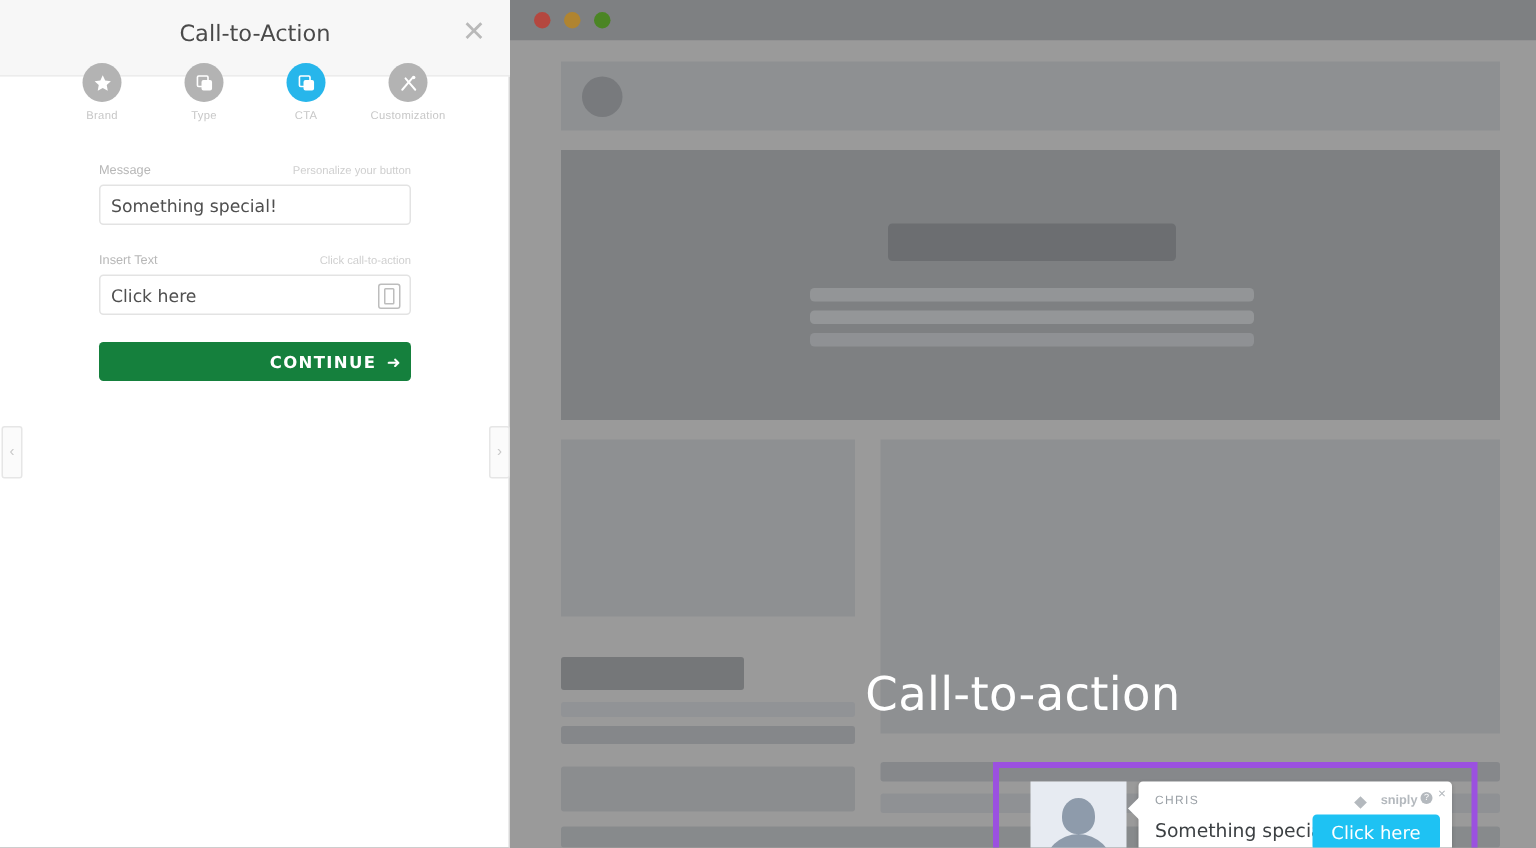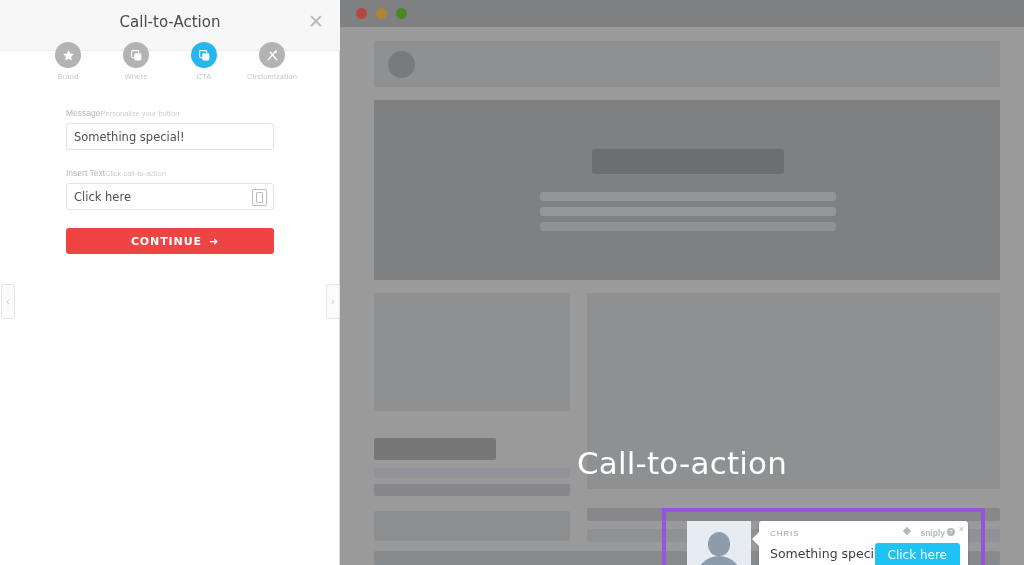--- a/index.html
+++ b/index.html
@@ -80,21 +80,21 @@
   #snip-bubble:before{
     content:"";position:absolute;left:-7px;top:10px;
     border-top:8px solid transparent;border-bottom:8px solid transparent;
     border-right:8px solid #fff;
   }
   #snip-name{
     position:absolute;left:11px;top:8px;font-size:8px;color:#9aa0a6;letter-spacing:.9px;text-align:center;
   }
   #snip-brand{
     position:absolute;right:23px;top:7px;font-size:8.5px;color:#b4b9be;
-    display:flex;align-items:flex-start;gap:10px;font-weight:700;
+    display:flex;align-items:flex-end;gap:10px;font-weight:700;
   }
   #snip-brand .diamond{
     width:6px;height:6px;background:#b4b9be;transform:rotate(45deg);display:inline-block;
   }
   #snip-help{
     position:absolute;right:13px;top:7px;width:8px;height:8px;border-radius:50%;
     background:#b4b9be;color:#fff;font-size:6px;line-height:8px;text-align:center;
   }
   #snip-close{
     position:absolute;right:4px;top:4px;font-size:9px;color:#b4b9be;line-height:1;
@@ -139,41 +139,41 @@
     margin:0 auto;display:flex;align-items:center;justify-content:center;
   }
   .step.active .bubble{background:#27b6eb;}
   .step .lbl{
     margin-top:4px;font-size:7.5px;color:#c7c7c7;letter-spacing:.2px;
   }
   .step .bubble svg{display:block;}
 
   #form{position:absolute;left:66px;top:108px;width:208px;}
   .field{margin-bottom:18px;}
-  .field-head{display:flex;justify-content:flex-start;align-items:baseline;margin-bottom:5px;}
+  .field-head{display:flex;justify-content:space-between;align-items:baseline;margin-bottom:5px;}
   .field-label{font-size:8.5px;color:#b7b7b7;}
   .field-hint{font-size:7.5px;color:#cfcfcf;}
   .field-input{
     position:relative;height:25px;border:1px solid #e3e3e3;border-radius:3px;
     background:#fff;display:flex;align-items:center;
   }
   .field-input .val{
     padding-left:7px;font-size:11.5px;color:#4f4f4f;
     font-family:"DejaVu Sans","Liberation Sans",sans-serif;
   }
   .in-icon{
     position:absolute;right:6px;top:5px;width:13px;height:15px;
     border:1px solid #bdbdbd;border-radius:2px;cursor:pointer;
     display:flex;align-items:center;justify-content:center;
   }
   .in-icon i{display:block;width:5px;height:9px;border:1px solid #bdbdbd;border-radius:1px;}
   #continue-btn{
-    margin-top:4px;width:208px;height:26px;background:#ef4444;color:#fff;
+    margin-top:4px;width:208px;height:26px;background:#15803d;color:#fff;
     border:none;border-radius:3px;font-size:11px;letter-spacing:.9px;
-    font-weight:700;cursor:pointer;display:flex;align-items:center;justify-content:center;gap:7px;
+    font-weight:700;cursor:pointer;display:flex;align-items:center;justify-content:flex-end;gap:7px;
     font-family:"DejaVu Sans","Liberation Sans",sans-serif;
     padding-left:16px;
   }
 
   
   .side-tab{
     position:absolute;top:284px;width:14px;height:35px;background:#fbfbfb;
     border:1px solid #e6e6e6;box-sizing:border-box;border-radius:2px;cursor:pointer;
     display:flex;align-items:center;justify-content:center;
     font-size:10px;color:#c9c9c9;
@@ -254,21 +254,21 @@
       <div class="lbl">Brand</div>
     </div>
 
     <div class="step">
       <div class="bubble">
         <svg width="13" height="13" viewBox="0 0 24 24" fill="none" stroke="#fff" stroke-width="2">
           <rect x="3" y="3" width="13" height="13" rx="1.5"></rect>
           <rect x="9" y="9" width="11" height="11" rx="1.5" fill="#fff" stroke="#fff"></rect>
         </svg>
       </div>
-      <div class="lbl">Where</div>
+      <div class="lbl">Type</div>
     </div>
 
     <div class="step active">
       <div class="bubble">
         <svg width="13" height="13" viewBox="0 0 24 24" fill="none" stroke="#fff" stroke-width="2">
           <rect x="3" y="3" width="13" height="13" rx="1.5"></rect>
           <rect x="9" y="9" width="11" height="11" rx="1.5" fill="#fff" stroke="#fff"></rect>
         </svg>
       </div>
       <div class="lbl">CTA</div>

